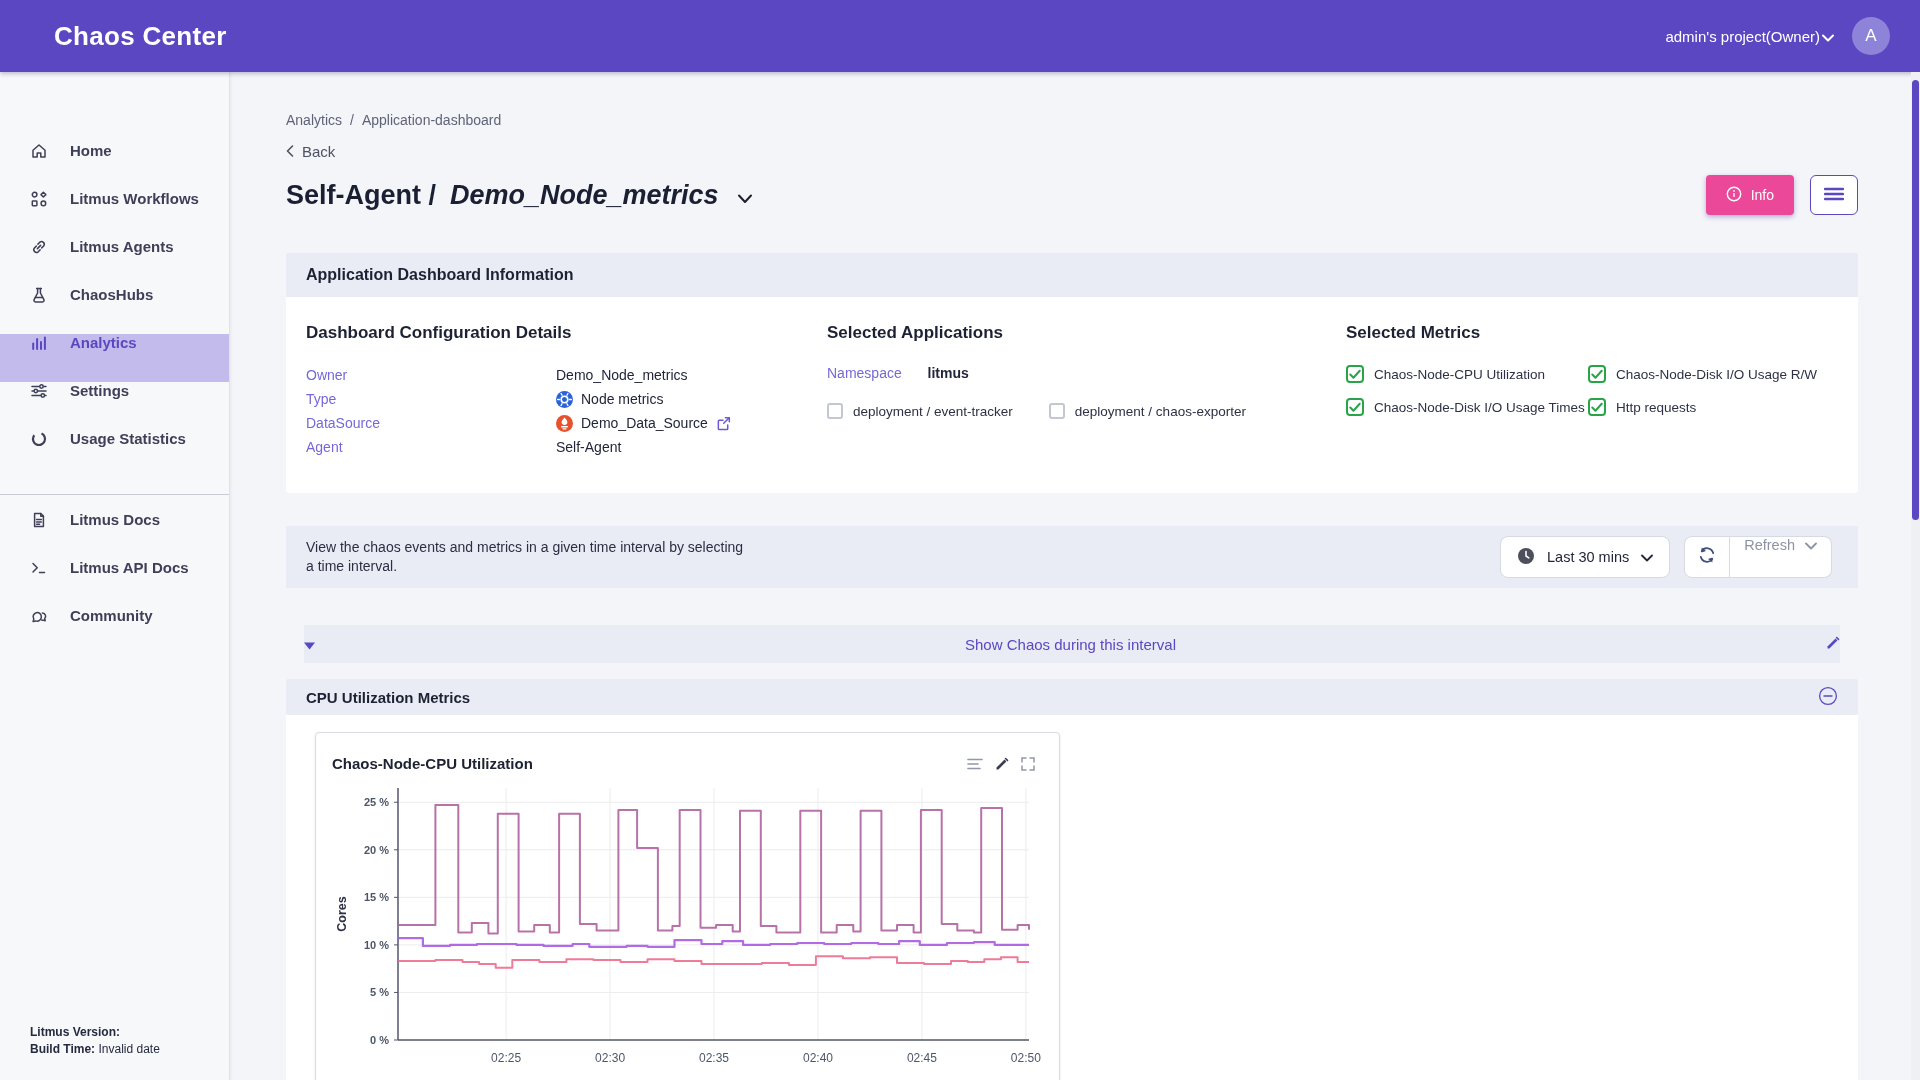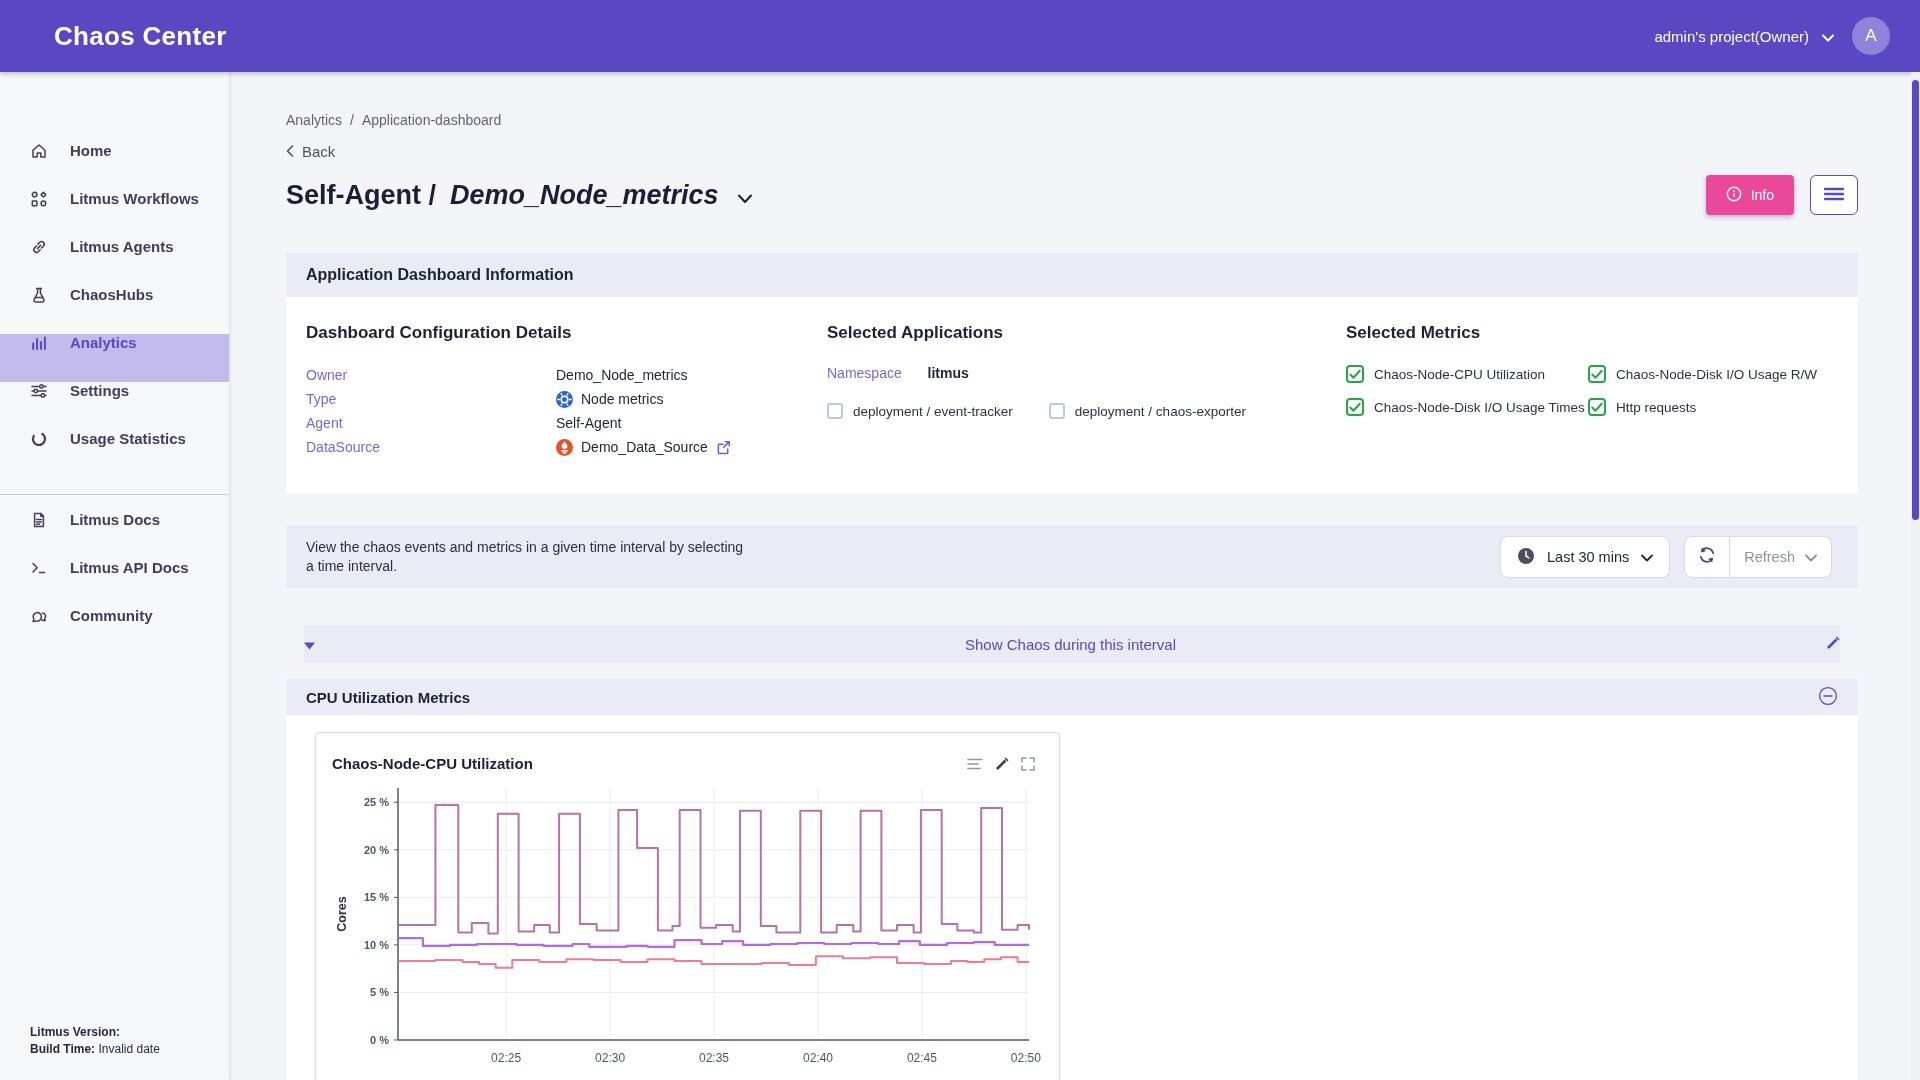--- a/index.html
+++ b/index.html
@@ -5,21 +5,21 @@
   * { margin:0; padding:0; box-sizing:border-box; }
   html,body { width:1920px; height:1080px; overflow:hidden; }
   body { font-family:"Liberation Sans", sans-serif; background:#f4f5f8; position:relative; color:#2e3145; }
 
   
   .topbar { position:absolute; left:0; top:0; width:1920px; height:72px; background:#5c47c2;
             display:flex; align-items:center; justify-content:space-between; padding:0 30px 0 54px; z-index:30;
             box-shadow:0 2px 4px rgba(30,20,80,.25); }
   .brand { color:#fff; font-size:26px; font-weight:bold; letter-spacing:.3px; }
   .topbar-right { display:flex; align-items:center; gap:18px; }
-  .project-picker { display:flex; align-items:center; gap:13px; color:#fff; font-size:15px; cursor:pointer; }
+  .project-picker { display:flex; align-items:center; gap:2px; color:#fff; font-size:15px; cursor:pointer; }
   .avatar { width:38px; height:38px; border-radius:50%; background:#8d83d8; color:#fff; font-size:17px;
             display:flex; align-items:center; justify-content:center; cursor:pointer; }
 
   
   .sidebar { position:absolute; left:0; top:72px; width:230px; height:1008px; background:#f7f8fa;
              border-right:1px solid #e1e3ea; z-index:20; box-shadow:1px 0 3px rgba(40,40,70,.06); }
   .side-nav { padding-top:70px; }
   .side-item { height:48px; display:flex; gap:22px; padding-left:30px;
                font-size:15px; font-weight:bold; color:#3e3f58; cursor:pointer; }
   .side-item .s-icon { width:18px; height:18px; display:inline-flex; color:#3e3f58; }
@@ -79,21 +79,21 @@
   
   .interval-bar { margin-top:33px; background:#e9ebf5; height:62px; display:flex; align-items:center;
                   justify-content:space-between; padding:0 26px 0 20px; }
   .interval-text { font-size:14px; color:#2c2f42; width:440px; line-height:19px; }
   .interval-controls { display:flex; align-items:center; gap:14px; }
   .select-box { background:#fff; border:1px solid #d7dae3; border-radius:8px; height:42px; display:flex;
                 align-items:center; gap:12px; padding:0 16px; font-size:14.5px; color:#23263a; cursor:pointer; }
   .icon-box { background:#fff; border:1px solid #d7dae3; border-radius:8px 0 0 8px; width:46px; height:42px;
               display:flex; align-items:center; justify-content:center; cursor:pointer; }
   .refresh-box { background:#fff; border:1px solid #d7dae3; border-left:none; border-radius:0 8px 8px 0; height:42px;
-                 display:flex; align-items:center; gap:10px; padding:0 14px; font-size:14.5px; color:#8d93a5; cursor:pointer; }
+                 display:flex; align-items:flex-start; gap:10px; padding:0 14px; font-size:14.5px; color:#8d93a5; cursor:pointer; }
   .refresh-group { display:flex; }
 
   
   .chaos-bar { margin:37px 18px 0 18px; background:#e9ebf5; height:38px; display:flex; align-items:center;
                justify-content:space-between; gap:12px; color:#5c47c2; font-size:15px; cursor:pointer; border-radius:2px; }
 
   
   .cpu-panel { margin-top:16px; }
   .cpu-strip { background:#e9ebf5; height:36px; display:flex; align-items:center; justify-content:space-between;
                padding:0 20px; font-size:15px; font-weight:bold; color:#1c2233; border-radius:2px; }
@@ -331,26 +331,20 @@
                       <line x1="12.6" y1="8" x2="14.5" y2="8"></line>
                       <line x1="10.3" y1="11.983716857408417" x2="11.25" y2="13.62916512459885"></line>
                       <line x1="5.700000000000001" y1="11.983716857408417" x2="4.750000000000002" y2="13.629165124598853"></line>
                       <line x1="3.4000000000000004" y1="8" x2="1.5" y2="8"></line>
                       <line x1="5.6999999999999975" y1="4.016283142591584" x2="4.749999999999997" y2="2.370834875401151"></line>
                       <line x1="10.3" y1="4.016283142591583" x2="11.25" y2="2.3708348754011492"></line>
                     </g>
                   </svg>
                 </span>
                 <span>Node metrics</span>
-              </span>
-            </div>
-            <div class="cfg-row">
-              <span class="cfg-label">Agent</span>
-              <span class="cfg-value">
-                <span>Self-Agent</span>
               </span>
             </div>
             <div class="cfg-row">
               <span class="cfg-label">DataSource</span>
               <span class="cfg-value">
                 <span style="display: inline-flex;">
                   <svg width="17" height="17" viewBox="0 0 16 16">
                     <circle cx="8" cy="8" r="8" fill="#e6522c"></circle>
                     <path d="M8 2.3 c1.7 1.9 2.7 3.1 2.7 4.7 0 1.4 -1.1 2.4 -2.7 2.4 s-2.7 -1 -2.7 -2.4 c0 -1.6 1 -2.8 2.7 -4.7 z" fill="#fff"></path>
                     <rect x="4.7" y="10.3" width="6.6" height="1.4" rx="0.7" fill="#fff"></rect>
@@ -360,20 +354,26 @@
                 <span>Demo_Data_Source</span>
                 <span style="display: inline-flex;">
                   <svg width="15" height="15" viewBox="0 0 16 16">
                     <g fill="none" stroke="#6b5ad8" stroke-width="1.6" stroke-linecap="round" stroke-linejoin="round">
                       <path d="M12.5 9.5 V13.5 a1 1 0 0 1 -1 1 H3.5 a1 1 0 0 1 -1 -1 V5.5 a1 1 0 0 1 1 -1 H7.5"></path>
                       <polyline points="10,1.8 14.2,1.8 14.2,6"></polyline>
                       <line x1="14" y1="2" x2="8.2" y2="7.8"></line>
                     </g>
                   </svg>
                 </span>
+              </span>
+            </div>
+            <div class="cfg-row">
+              <span class="cfg-label">Agent</span>
+              <span class="cfg-value">
+                <span>Self-Agent</span>
               </span>
             </div>
           </div>
       </div>
       <div class="apps-col">
         <div class="col-title">Selected Applications</div>
         <div class="ns-row">
           <span class="ns-label">Namespace</span>
           <span class="ns-value">litmus</span>
         </div>

